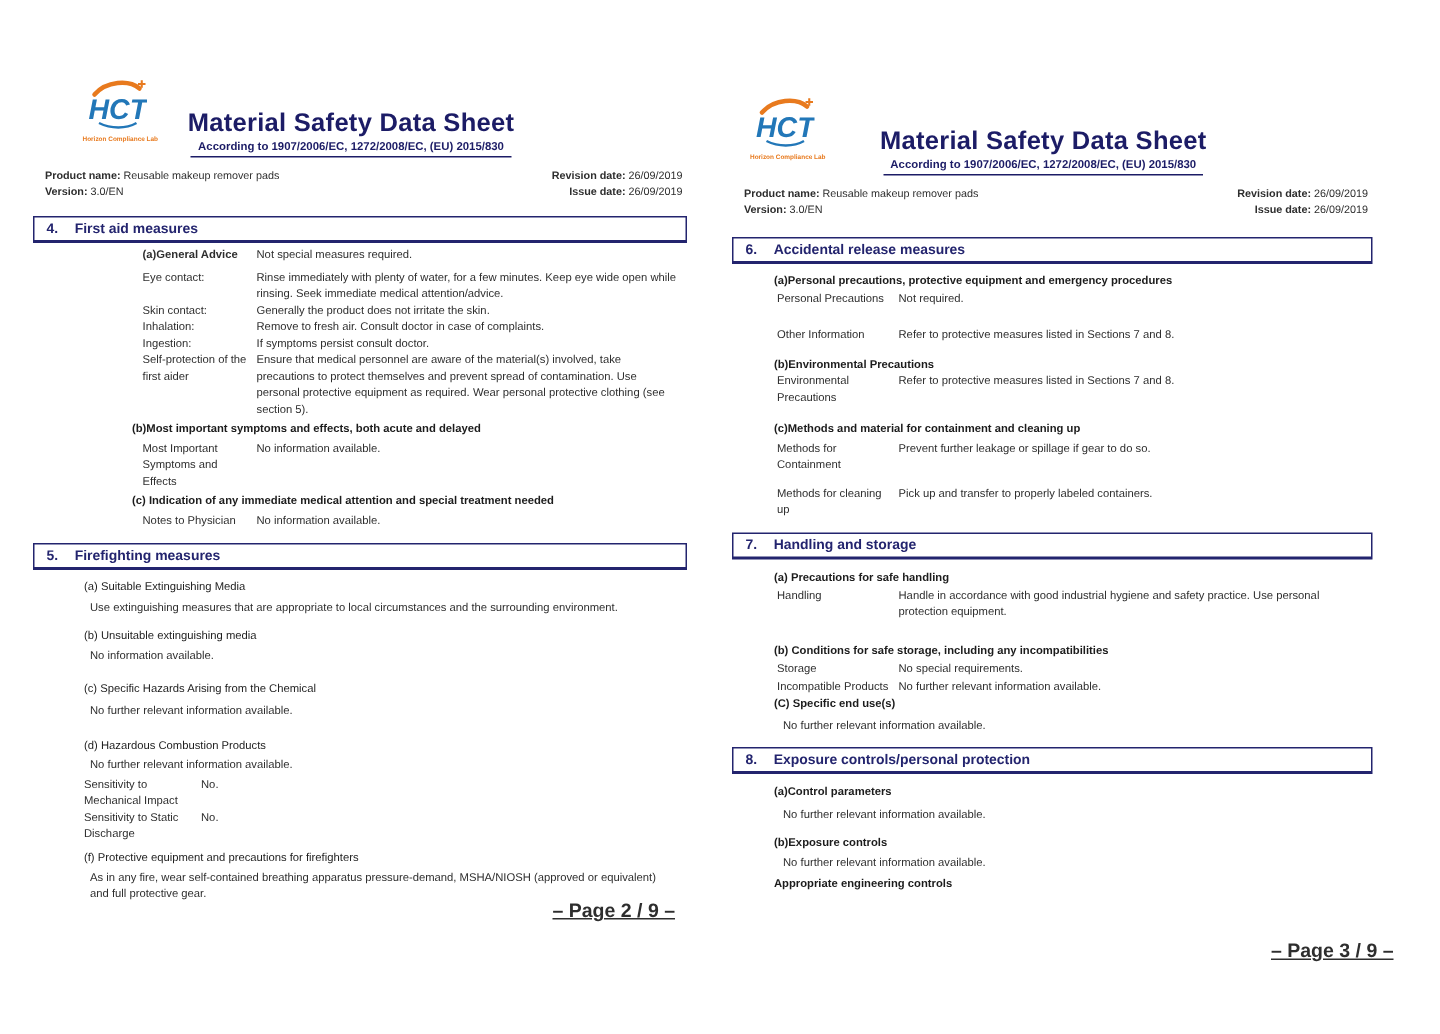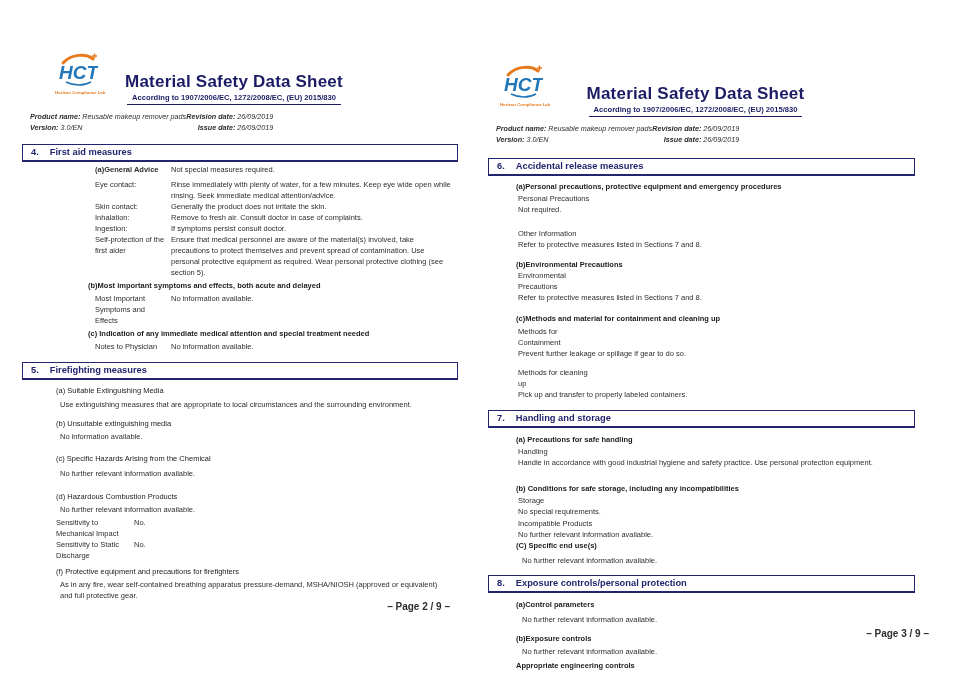--- a/index.html
+++ b/index.html
@@ -20,21 +20,21 @@
   #page-right .hdr { height:96px; }
   .logo { position:absolute; top:2px; left:33px; width:46px; text-align:center; }
   #page-right .logo { left:12px; }
   .logo svg { display:block; margin:0 auto; }
   .logo-label { font-size:4.3px; line-height:5px; color:#e87a1e; font-weight:bold; white-space:nowrap; }
   .title-wrap { position:absolute; left:40px; right:52px; top:22px; text-align:center; }
   .doc-title { font-size:17px; line-height:19px; font-weight:bold; color:#1c1c66; letter-spacing:0.2px; }
   .doc-subtitle { display:inline-block; font-size:7.6px; font-weight:bold; color:#1c1c66;
                   border-bottom:1.2px solid #1c1c66; padding:0 5px 1px; margin-top:1px; }
   .prod-row { position:absolute; left:8px; right:3px; top:62px; display:flex;
-              justify-content:flex-start; font-size:7.2px; line-height:10.5px;font-style:italic; }
+              justify-content:space-between; font-size:7.2px; line-height:10.5px; }
   .prod-right { text-align:right; }
   .b { font-weight:bold; }
 
   
   .sec-box { border:1.6px solid #23246e; border-bottom-width:2.6px; padding:2px 8px 2px;
              display:flex; align-items:center; color:#23246e; font-weight:bold; font-size:9.3px; line-height:11px; }
   .sec-num { margin-right:11px; }
 
   
   .krow { display:flex; margin:0 6px 0 73px; }
@@ -45,25 +45,25 @@
   
   .sub5 { font-weight:normal; color:#1c1c1c; margin:0 6px 0 34px; }
   .txt5 { margin:0 8px 0 38px; }
   .krow5 { display:flex; margin:0 6px 0 34px; }
   .krow5 .kl { width:74px; flex:none; padding-right:4px; }
   .krow5 .kv { flex:1; }
 
   
   .subR { font-weight:bold; color:#1c1c1c; margin:0 6px 0 28px; }
   .txtR { margin:0 8px 0 34px; }
-  .krowR { display:flex; margin:0 8px 0 30px;flex-direction:column; }
+  .krowR { display:flex; margin:0 8px 0 30px; }
   .krowR .kl { width:77px; flex:none; padding-right:4px; }
   .krowR .kv { flex:1; }
 
-  .page-foot { position:absolute; right:8px; font-size:10px; color:#2e2e2e; }
+  .page-foot { position:absolute; right:8px; font-size:13px; color:#2e2e2e;text-decoration:underline; }
   #page-left .page-foot { top:551px; }
   #page-right .page-foot { top:566px; right:-14px; }
 
   
   .mt0{margin-top:0}.mt1{margin-top:1px}.mt2{margin-top:2px}.mt3{margin-top:3px}
   .mt4{margin-top:4px}.mt5{margin-top:5px}.mt6{margin-top:6px}.mt8{margin-top:8px}
   .mt9{margin-top:9px}.mt10{margin-top:10px}.mt11{margin-top:11px}.mt12{margin-top:12px}
   .mt13{margin-top:13px}.mt15{margin-top:15px}
 </style>
 </head>

